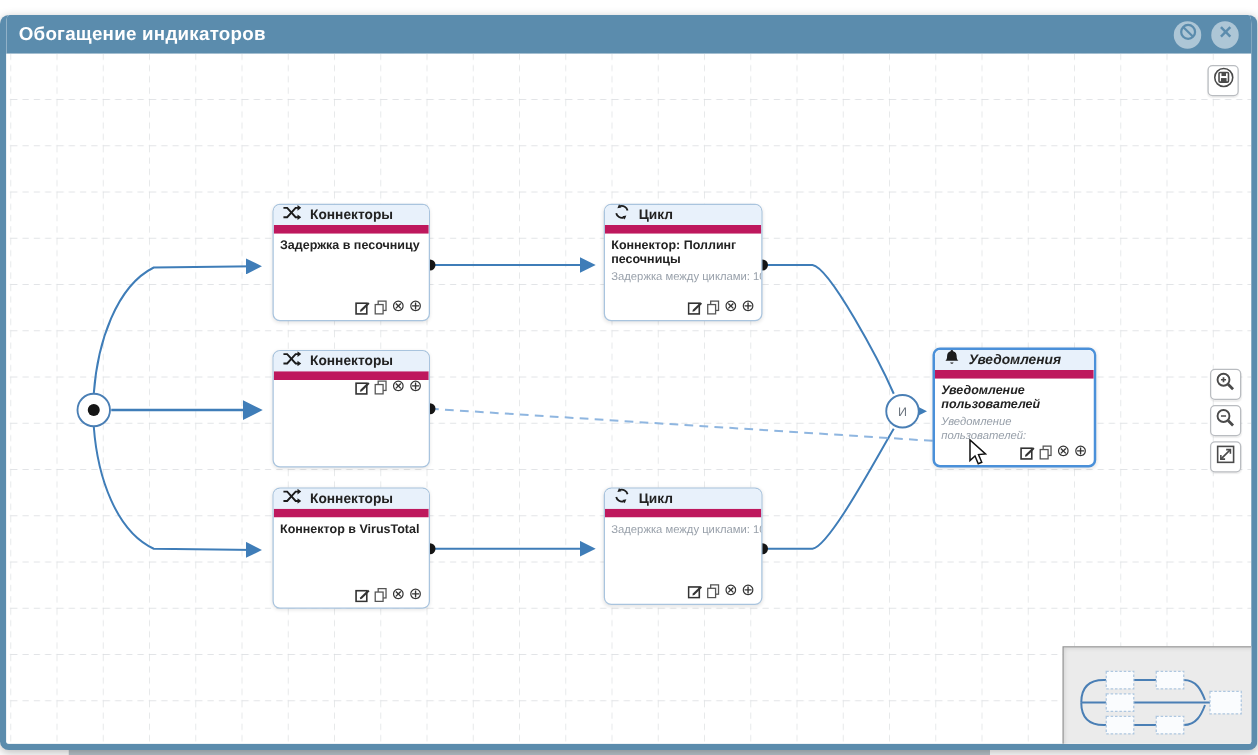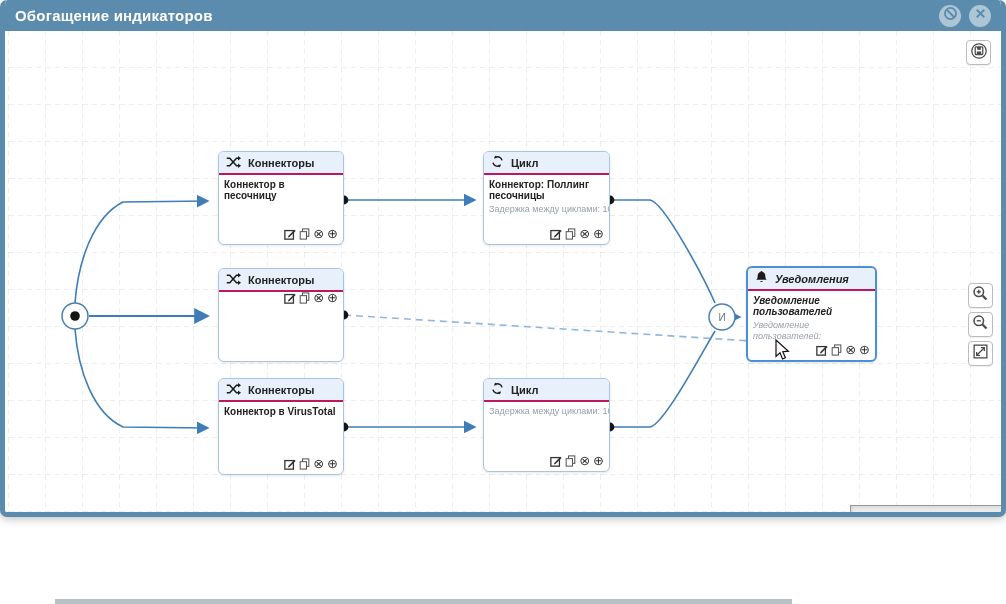--- a/index.html
+++ b/index.html
@@ -1,20 +1,20 @@
 <!DOCTYPE html>
 <html><head>
 <meta charset="utf-8">
 <style>
   * { margin:0; padding:0; box-sizing:border-box; }
   html,body { width:1006px; height:604px; background:#fff; font-family:"Liberation Sans", sans-serif; overflow:hidden; }
   .page-strip { position:absolute; left:55px; top:599px; width:737px; height:5px; background:#b7c1c8; }
 
   .window {
-    position:absolute; left:0; top:0; width:1006px; height:517px;
+    position:absolute; left:0; top:12px; width:1006px; height:588px;
     border:5px solid #5b8cad; border-top:none; border-radius:7px;
     background:#fff; overflow:hidden;
     box-shadow:0 2px 8px rgba(0,0,0,.25);
   }
   .titlebar {
     position:absolute; left:0; top:0; right:0; height:31px;
     background:#5b8cad; color:#fff; display:flex; align-items:center;
     padding:0 10px; border-radius:3px 3px 0 0;
   }
   .titlebar .title { font-size:15px; font-weight:bold; letter-spacing:.2px; }
@@ -33,21 +33,21 @@
     border:1px solid #b9bcc0; border-radius:4px; display:flex; align-items:center;
     justify-content:center; cursor:pointer; box-shadow:0 1px 1px rgba(0,0,0,.07);
   }
 
   .node {
     position:absolute; background:#fff; border:1px solid #a9c4de; border-radius:6px;
     box-shadow:0 1px 3px rgba(0,0,0,.10); display:flex; flex-direction:column;
   }
   .node.selected { border:2px solid #4a90d9;font-style:italic; }
   .node-header {
-    height:23px; background:#e8f1fb; border-bottom:2px solid #be185d;
+    height:23px; background:#e8f1fb; border-bottom:7px solid #be185d;
     border-radius:5px 5px 0 0; display:flex; align-items:center; padding:0 7px; gap:7px;
     flex:none;
   }
   .node-header .ntitle { font-size:11px; font-weight:bold; color:#222; }
   .node-body { flex:1; padding:4px 5px; overflow:hidden; }
   .line1 { font-size:10px; font-weight:bold; color:#222; margin-bottom:3px; }
   .line2 { font-size:9px; color:#98a0aa; line-height:1.25; }
   .line2.nowrap { white-space:nowrap; }
   .node-actions {
     display:flex; justify-content:flex-end; align-items:center; gap:3px;
@@ -147,21 +147,21 @@
       <div class="node-header">
         <span><svg width="15" height="12" viewBox="0 0 20 16">
               <path d="M1 3 h4 l9 10 h3" stroke="#1c1c1c" stroke-width="2" fill="none"></path>
               <path d="M1 13 h4 l9 -10 h3" stroke="#1c1c1c" stroke-width="2" fill="none"></path>
               <polygon points="16,0 20,3 16,6" fill="#1c1c1c"></polygon>
               <polygon points="16,10 20,13 16,16" fill="#1c1c1c"></polygon>
             </svg></span>
         <span class="ntitle">Коннекторы</span>
       </div>
       <div class="node-body">
-        <div class="line1">Коннектор в песочницу</div>
+        <div class="line1">Задержка в песочницу</div>
       </div>
       <div class="node-actions">
         <span class="act">
             <svg width="12" height="12" viewBox="0 0 14 14">
               <rect x="1" y="3" width="10" height="10" fill="none" stroke="#333" stroke-width="1.5"></rect>
               <path d="M5 9.2 L12.2 2 L13.6 3.4 L6.4 10.6 L4.6 11 z" fill="#333"></path>
             </svg>
           </span>
         <span class="act">
             <svg width="11" height="12" viewBox="0 0 14 15">

